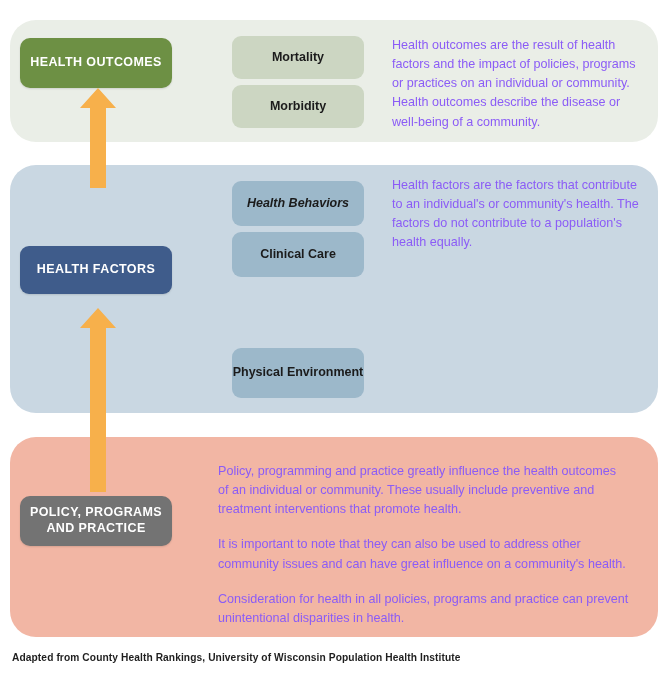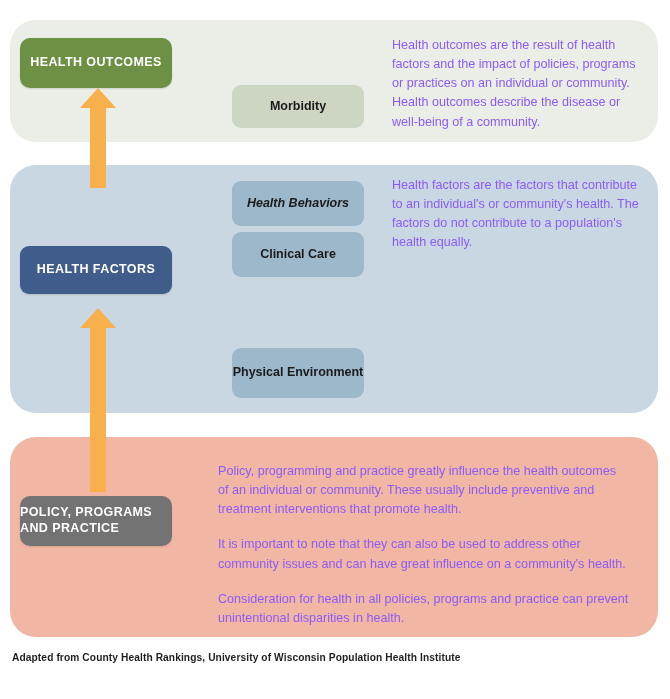--- a/index.html
+++ b/index.html
@@ -54,20 +54,21 @@
   #arrow-outcomes { left: 78px; top: 88px; width: 40px; height: 100px; }
   #arrow-factors  { left: 78px; top: 308px; width: 40px; height: 184px; }
 
   
   .cat-pill {
     position: absolute;
     border-radius: 10px;
     display: flex;
     align-items: center;
     justify-content: center;
+    text-align: center;
     color: #ffffff;
     font-weight: bold;
     letter-spacing: 0.4px;
     line-height: 1.25;
     box-shadow: 0 1px 2px rgba(0,0,0,0.12);
   }
   #cat-outcomes {
     left: 20px; top: 38px;
     width: 152px; height: 50px;
     background: #6d9044;
@@ -138,20 +139,21 @@
 </style>
 </head>
 <body>
 
 <div id="canvas">
 
   <div class="panel" id="panel-outcomes"></div>
 
   <div class="cat-pill" id="cat-outcomes">HEALTH OUTCOMES</div>
 
+  <div class="subbox green" id="sub-mortality">Mortality</div>
 
   <div class="subbox green" id="sub-morbidity">Morbidity</div>
 
   <div class="desc" id="desc-outcomes">Health outcomes are the result of health factors and the impact of policies, programs or practices on an individual or community. Health outcomes describe the disease or well-being of a community.</div>
 
   <div class="panel" id="panel-factors"></div>
 
   <div class="cat-pill" id="cat-factors">HEALTH FACTORS</div>
 
   <div class="subbox blue" id="sub-behaviors">Health Behaviors</div>

